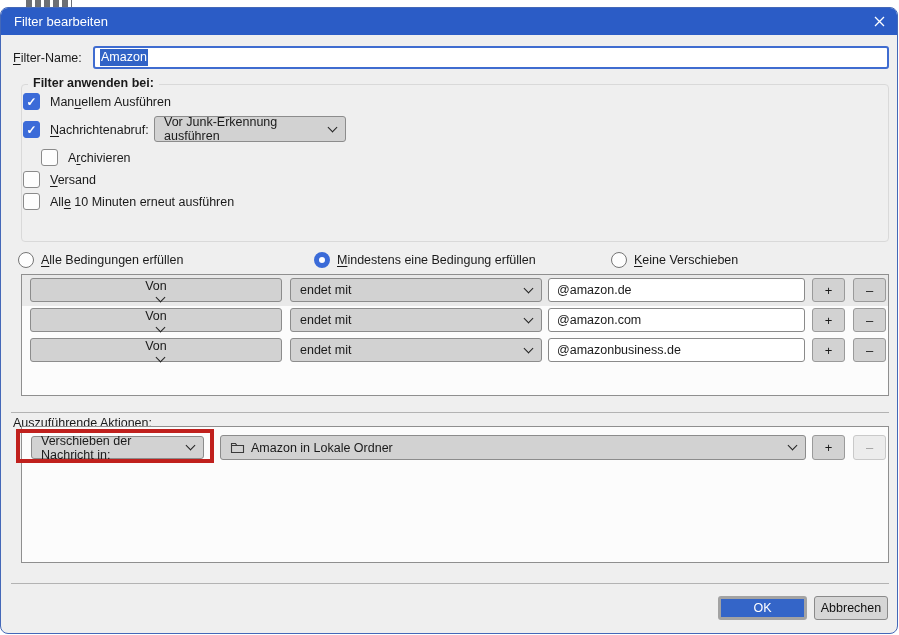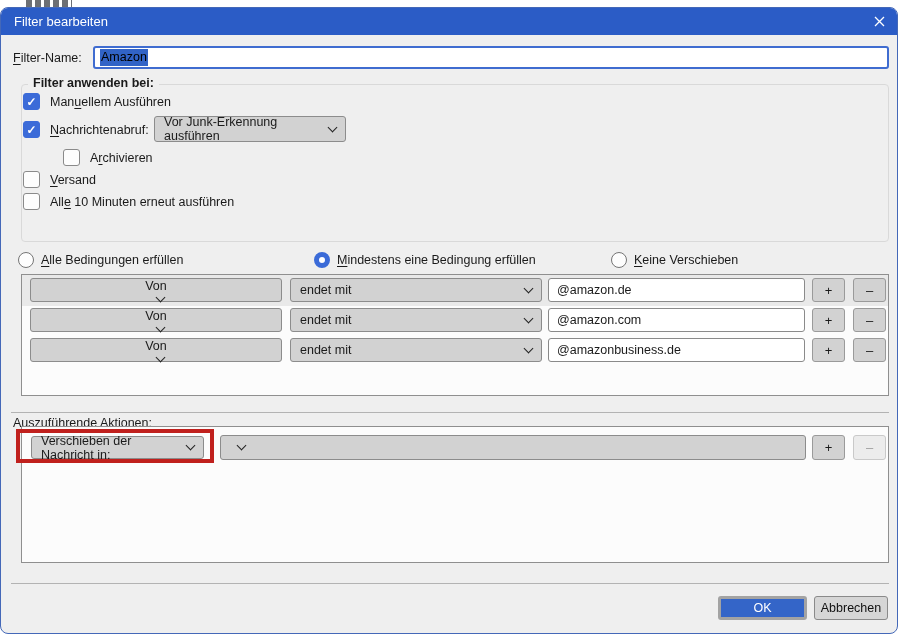--- a/index.html
+++ b/index.html
@@ -19,21 +19,21 @@
   .titlebar .title { margin-left:13px; font-size:13px; }
   .close-btn { position:absolute; right:7px; top:3px; width:22px; height:21px;
     display:flex; align-items:center; justify-content:center; border-radius:4px; cursor:default; }
 
   .row-label { position:absolute; white-space:nowrap; }
   .u { text-decoration:underline; text-underline-offset:2px; }
 
   .name-input { position:absolute; left:92px; top:38px; width:796px; height:23px;
     background:#ffffff; border:2px solid #3f6cd0; border-radius:3px;
     display:flex; align-items:center; padding-left:5px; }
-  .sel-text { background:#3163c6; color:#000000; padding:1px 1px 2px 1px; }
+  .sel-text { background:#3163c6; color:#ffffff; padding:1px 1px 2px 1px; }
 
   .groupbox { position:absolute; left:20px; top:76px; width:868px; height:158px;
     border:1px solid #d9d9d9; border-radius:4px; }
   .groupbox .legend { position:absolute; left:6px; top:-9px; background:#efefef;
     padding:0 5px; font-weight:bold; white-space:nowrap; }
 
   .cb-row { position:absolute; display:flex; align-items:center; white-space:nowrap; }
   .checkbox { width:17px; height:17px; border:1px solid #8a8a8a; border-radius:3px;
     background:#fdfdfd; margin-right:10px; display:flex; align-items:center; justify-content:center;
     flex:0 0 auto; }
@@ -122,21 +122,21 @@
     <span class="checkbox checked">
         <span>✓</span>
       </span>
     <span><span></span><span class="u">N</span><span>achrichtenabruf:</span></span>
   </div>
   <div class="dd" style="position:absolute; left:153px; top:108px; width:192px; height:26px;">
     <span>Vor Junk-Erkennung ausführen</span>
     <span class="chev"></span>
   </div>
 
-  <div class="cb-row" style="left:38px; top:141px;padding-left:24px;">
+  <div class="cb-row" style="left:16px; top:141px;padding-left:24px;">
     <span class="checkbox"></span>
     <span><span>A</span><span class="u">r</span><span>chivieren</span></span>
   </div>
 
   <div class="cb-row" style="left:22px; top:163px;">
     <span class="checkbox"></span>
     <span><span></span><span class="u">V</span><span>ersand</span></span>
   </div>
 
   <div class="cb-row" style="left:22px; top:185px;">
@@ -212,20 +212,28 @@
   <div class="divider" style="top:404px;"></div>
 
   <span class="row-label" style="left:12px; top:408px;"><span>Aus</span><span class="u">z</span><span>uführende Aktionen:</span></span>
 
   <div class="listbox act-box">
     <div class="dd act-dd">
       <span>Verschieben der Nachricht in:</span>
       <span class="chev"></span>
     </div>
     <div class="dd folder-dd">
+      <span class="lbl">
+        <span class="folder-icon">
+          <svg width="15" height="13" viewBox="0 0 15 13">
+              <path d="M1.5 2.5 h4 l1.3 2 h6.7 v7 h-12 z M1.5 4.5 h5" fill="none" stroke="#3a3a3a" stroke-width="1.1"></path>
+            </svg>
+        </span>
+        <span>Amazon in Lokale Ordner</span>
+      </span>
       <span class="chev"></span>
     </div>
     <div class="btn-sq btn-add">+</div>
     <div class="btn-sq btn-rem disabled">–</div>
   </div>
 
   <div class="red-box"></div>
 
   <div class="divider" style="top:575px;"></div>
 

